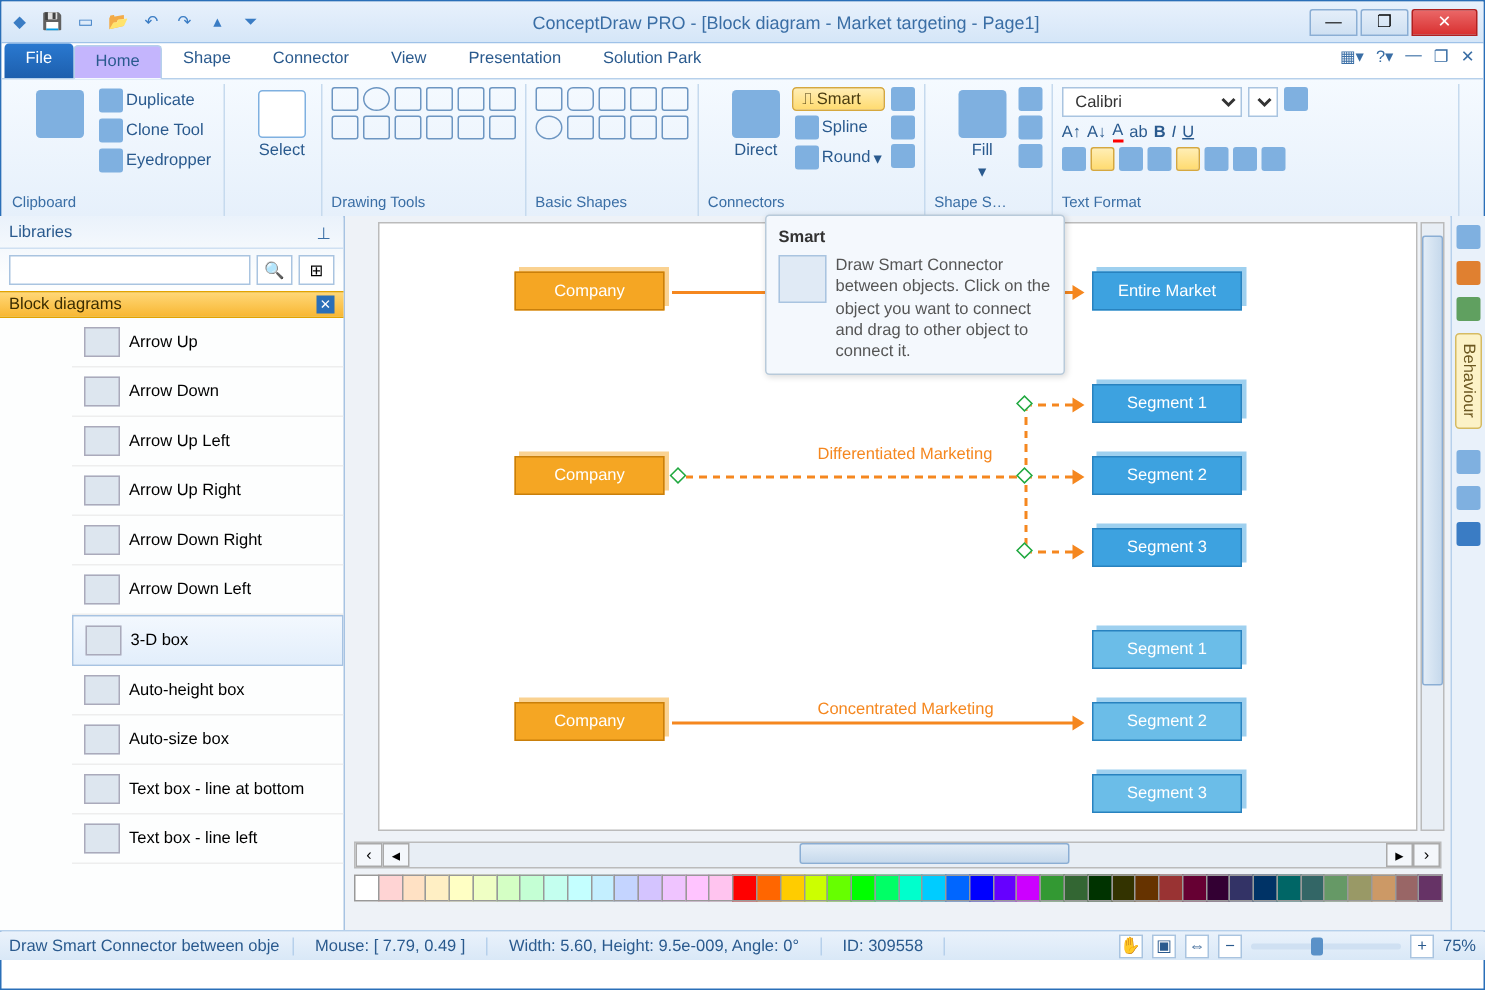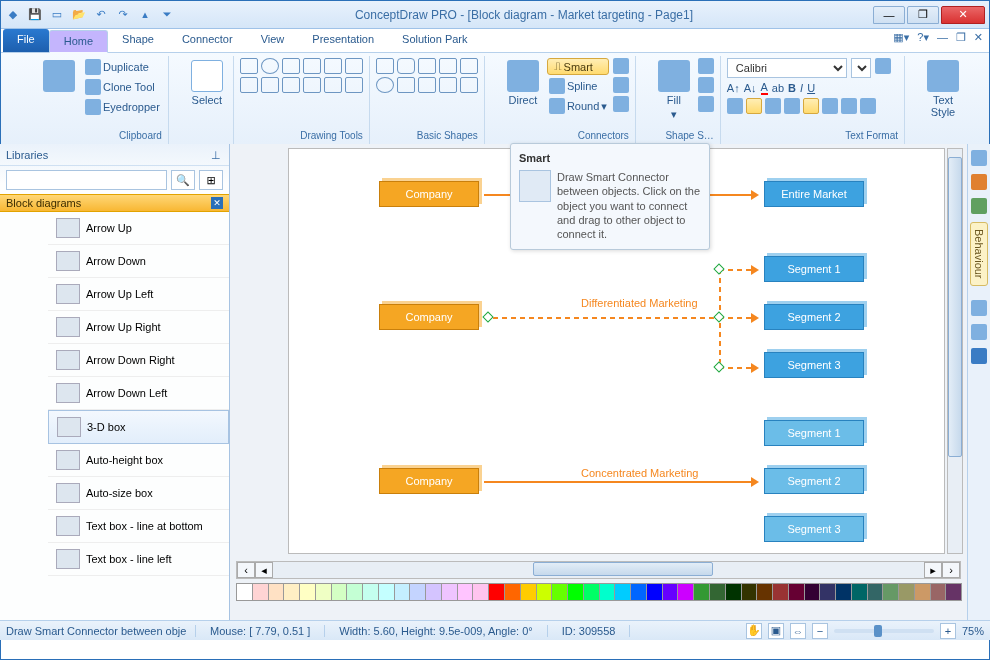--- a/index.html
+++ b/index.html
@@ -9,24 +9,24 @@
 .qat-icon { width:16px; height:16px; display:flex; align-items:center; justify-content:center; color:#3a7cc4; cursor:pointer; }
 .titlebar .title { flex:1; text-align:center; color:#3a6ea5; font-size:12px; }
 .winbtns { display:flex; gap:2px; }
 .winbtn { width:32px; height:18px; border:1px solid #8baed4; border-radius:2px 2px 0 0; background:linear-gradient(#e4eef9,#cfe0f2); display:flex; align-items:center; justify-content:center; cursor:pointer; }
 .winbtn.close { background:linear-gradient(#ea6767,#d93131); border-color:#b02020; color:#fff; width:44px; }
 .menubar { height:24px; background:#fff; display:flex; align-items:flex-end; border-bottom:1px solid #b6d0eb; position:relative; }
 .file-tab { height:23px; background:linear-gradient(#2a79d0,#1d5fae); color:#fff; padding:4px 14px 0; border-radius:3px 3px 0 0; margin-left:2px; cursor:pointer; }
 .menu-tab { height:23px; padding:4px 14px 0; color:#2a5a8e; cursor:pointer; }
 .menu-tab.active { background:#c4b5fd; border:1px solid #b6d0eb; border-bottom:1px solid #f5faff; border-radius:3px 3px 0 0; margin-bottom:-1px; }
 .menubar-right { position:absolute; right:6px; top:2px; display:flex; gap:8px; color:#3a6ea5; }
-.ribbon { height:92px; background:linear-gradient(#f5faff,#e6f0fb); border-bottom:1px solid #9fc2e8; display:flex; padding:3px 20px 0; }
+.ribbon { height:92px; background:linear-gradient(#f5faff,#e6f0fb); border-bottom:1px solid #9fc2e8; display:flex; padding:3px 1px 0; }
 .rgroup { border-right:1px solid #c6daee; padding:2px 6px; display:flex; flex-direction:column; }
 .rgroup-body { flex:1; display:flex; align-items:flex-start; gap:4px; }
-.rgroup-label { text-align:right; color:#3a6ea5; font-size:10px; padding:1px 0; }
+.rgroup-label { text-align:left; color:#3a6ea5; font-size:10px; padding:1px 0; }
 .rbtn-col { display:flex; flex-direction:column; gap:2px; }
 .rbtn-row { display:flex; gap:2px; align-items:center; color:#2a5a8e; padding:1px 2px; cursor:pointer; }
 .ricon { width:16px; height:16px; background:#7fb0e0; border-radius:2px; display:inline-block; }
 .big-rbtn { display:flex; flex-direction:column; align-items:center; gap:2px; padding:2px 4px; color:#2a5a8e; cursor:pointer;margin-left:12px; }
 .big-ricon { width:32px; height:32px; background:#7fb0e0; border-radius:3px; }
 .shape-grid { display:grid; grid-template-columns:repeat(6,18px); gap:3px; }
 .shape-cell { width:18px; height:16px; border:1px solid #6d96c2; cursor:pointer; border-radius:2px; }
 .smart-btn { display:flex; align-items:center; gap:2px; border:1px solid #d6a83e; background:linear-gradient(#ffeeb5,#ffdb70); border-radius:3px; padding:1px 6px; cursor:pointer; color:#4a3c10; }
 .font-select { border:1px solid #a9c4e0; background:#fff; height:20px; padding:0 4px; color:#333; }
 .left-panel { position:absolute; top:144px; left:0; width:230px; bottom:40px; background:linear-gradient(#eaf2fb,#fdfefe 40px); border-right:1px solid #a7c3e2; }
@@ -36,21 +36,21 @@
 .lp-search { display:flex; padding:4px 6px; gap:4px; }
 .lp-search input { flex:1; border:1px solid #a9c4e0; height:20px; padding:0 3px; }
 .lp-search-btn { width:24px; height:20px; border:1px solid #a9c4e0; background:#fff; display:flex; align-items:center; justify-content:center; cursor:pointer; }
 .lp-cat { background:linear-gradient(#ffd777,#f8b733); display:flex; align-items:center; padding:2px 6px; color:#3b2c00; border-top:1px solid #e2a300; border-bottom:1px solid #e2a300; }
 .lp-cat .x { margin-left:auto; width:12px; height:12px; background:#2a6fb8; color:#fff; display:flex; align-items:center; justify-content:center; font-size:9px; cursor:pointer; }
 .lp-list { overflow-y:auto; height:calc(100% - 76px);padding-left:48px; }
 .lp-item { display:flex; align-items:center; gap:6px; padding:6px 8px; border-bottom:1px solid #eee; cursor:pointer; }
 .lp-item.sel { background:linear-gradient(#f3f8fe,#e2eefb); border:1px solid #a7c3e2; }
 .lp-item-icon { width:24px; height:20px; background:#dde6ef; border:1px solid #aab; }
 .canvas-area { position:absolute; top:144px; left:230px; right:23px; bottom:40px; background:#eef2f7; }
-.canvas { position:absolute; top:4px; left:22px; right:22px; bottom:66px; background:#fff; border:1px solid #bbb;margin-left:36px; }
+.canvas { position:absolute; top:4px; left:22px; right:22px; bottom:66px; background:#fff; border:1px solid #bbb; }
 .block3d { position:absolute; background:#3da2e0; color:#fff; display:flex; align-items:center; justify-content:center; font-size:11px; border:1px solid #2882bf; box-shadow:3px -3px 0 0 rgba(61,162,224,.5); }
 .block3d.orange { background:#f5a623; border-color:#c97f0b; box-shadow:3px -3px 0 0 rgba(245,166,35,.5); }
 .conn { position:absolute; height:2px; background:#f5871f; }
 .conn.vert { width:2px; height:auto; }
 .conn.dashed { background:repeating-linear-gradient(90deg,#f5871f 0 5px,transparent 5px 9px); }
 .conn-arrow { position:absolute; width:0; height:0; border-left:8px solid #f5871f; border-top:5px solid transparent; border-bottom:5px solid transparent; }
 .conn-label { position:absolute; color:#f5871f; font-size:11px; background:#fff; padding:0 2px; }
 .handle { position:absolute; width:8px; height:8px; background:#fff; border:1px solid #1fa83f; transform:rotate(45deg); }
 .tooltip { position:absolute; top:143px; left:510px; width:200px; background:#f4f8fd; border:1px solid #b8cada; border-radius:3px; box-shadow:1px 1px 4px rgba(0,0,0,.15); padding:8px; z-index:50; }
 .tooltip b { display:block; margin-bottom:6px; color:#333; font-size:11px; }
@@ -250,27 +250,20 @@
         <span class="ricon"></span>
         <span class="ricon" style="background:linear-gradient(#ffeeb5,#ffdb70);border:1px solid #d6a83e"></span>
         <span class="ricon"></span>
         <span class="ricon"></span>
         <span class="ricon"></span>
       </div>
     </div>
     <div class="rgroup-label">Text Format</div>
   </div>
   <div class="rgroup" style="border-right:none">
-    <div class="rgroup-body">
-        <div class="big-rbtn">
-          <div class="big-ricon"></div>
-          <span style="white-space:pre-line;text-align:center">Text
-Style</span>
-        </div>
-      </div>
     <div class="rgroup-label">&nbsp;</div>
   </div>
 </div>
 
 <div class="left-panel">
   <div class="lp-header">
     <span>Libraries</span>
     <span class="spacer"></span>
     <span class="pin-icon">⊥</span>
   </div>
@@ -465,21 +458,21 @@
   <div class="rail-icon" style="background:#60a060"></div>
   <div class="rail-tab">Behaviour</div>
   <div class="rail-icon" style="margin-top:6px"></div>
   <div class="rail-icon"></div>
   <div class="rail-icon" style="background:#3a7cc4"></div>
 </div>
 
 <div class="statusbar">
   <div class="status-row top">
     <span class="seg" style="width:190px;overflow:hidden">Draw Smart Connector between obje</span>
-    <span class="seg">Mouse: [ 7.79, 0.51 ]</span>
+    <span class="seg">Mouse: [ 7.79, 0.49 ]</span>
     <span class="seg">Width: 5.60,  Height: 9.5e-009,  Angle: 0°</span>
     <span class="seg">ID: 309558</span>
     <div class="status-right">
       <div class="sicon">✋</div>
       <div class="sicon">▣</div>
       <div class="sicon">⇔</div>
       <div class="sicon">−</div>
       <div class="zoom-track">
           <div class="zoom-thumb" style="left:40%"></div>
         </div>

